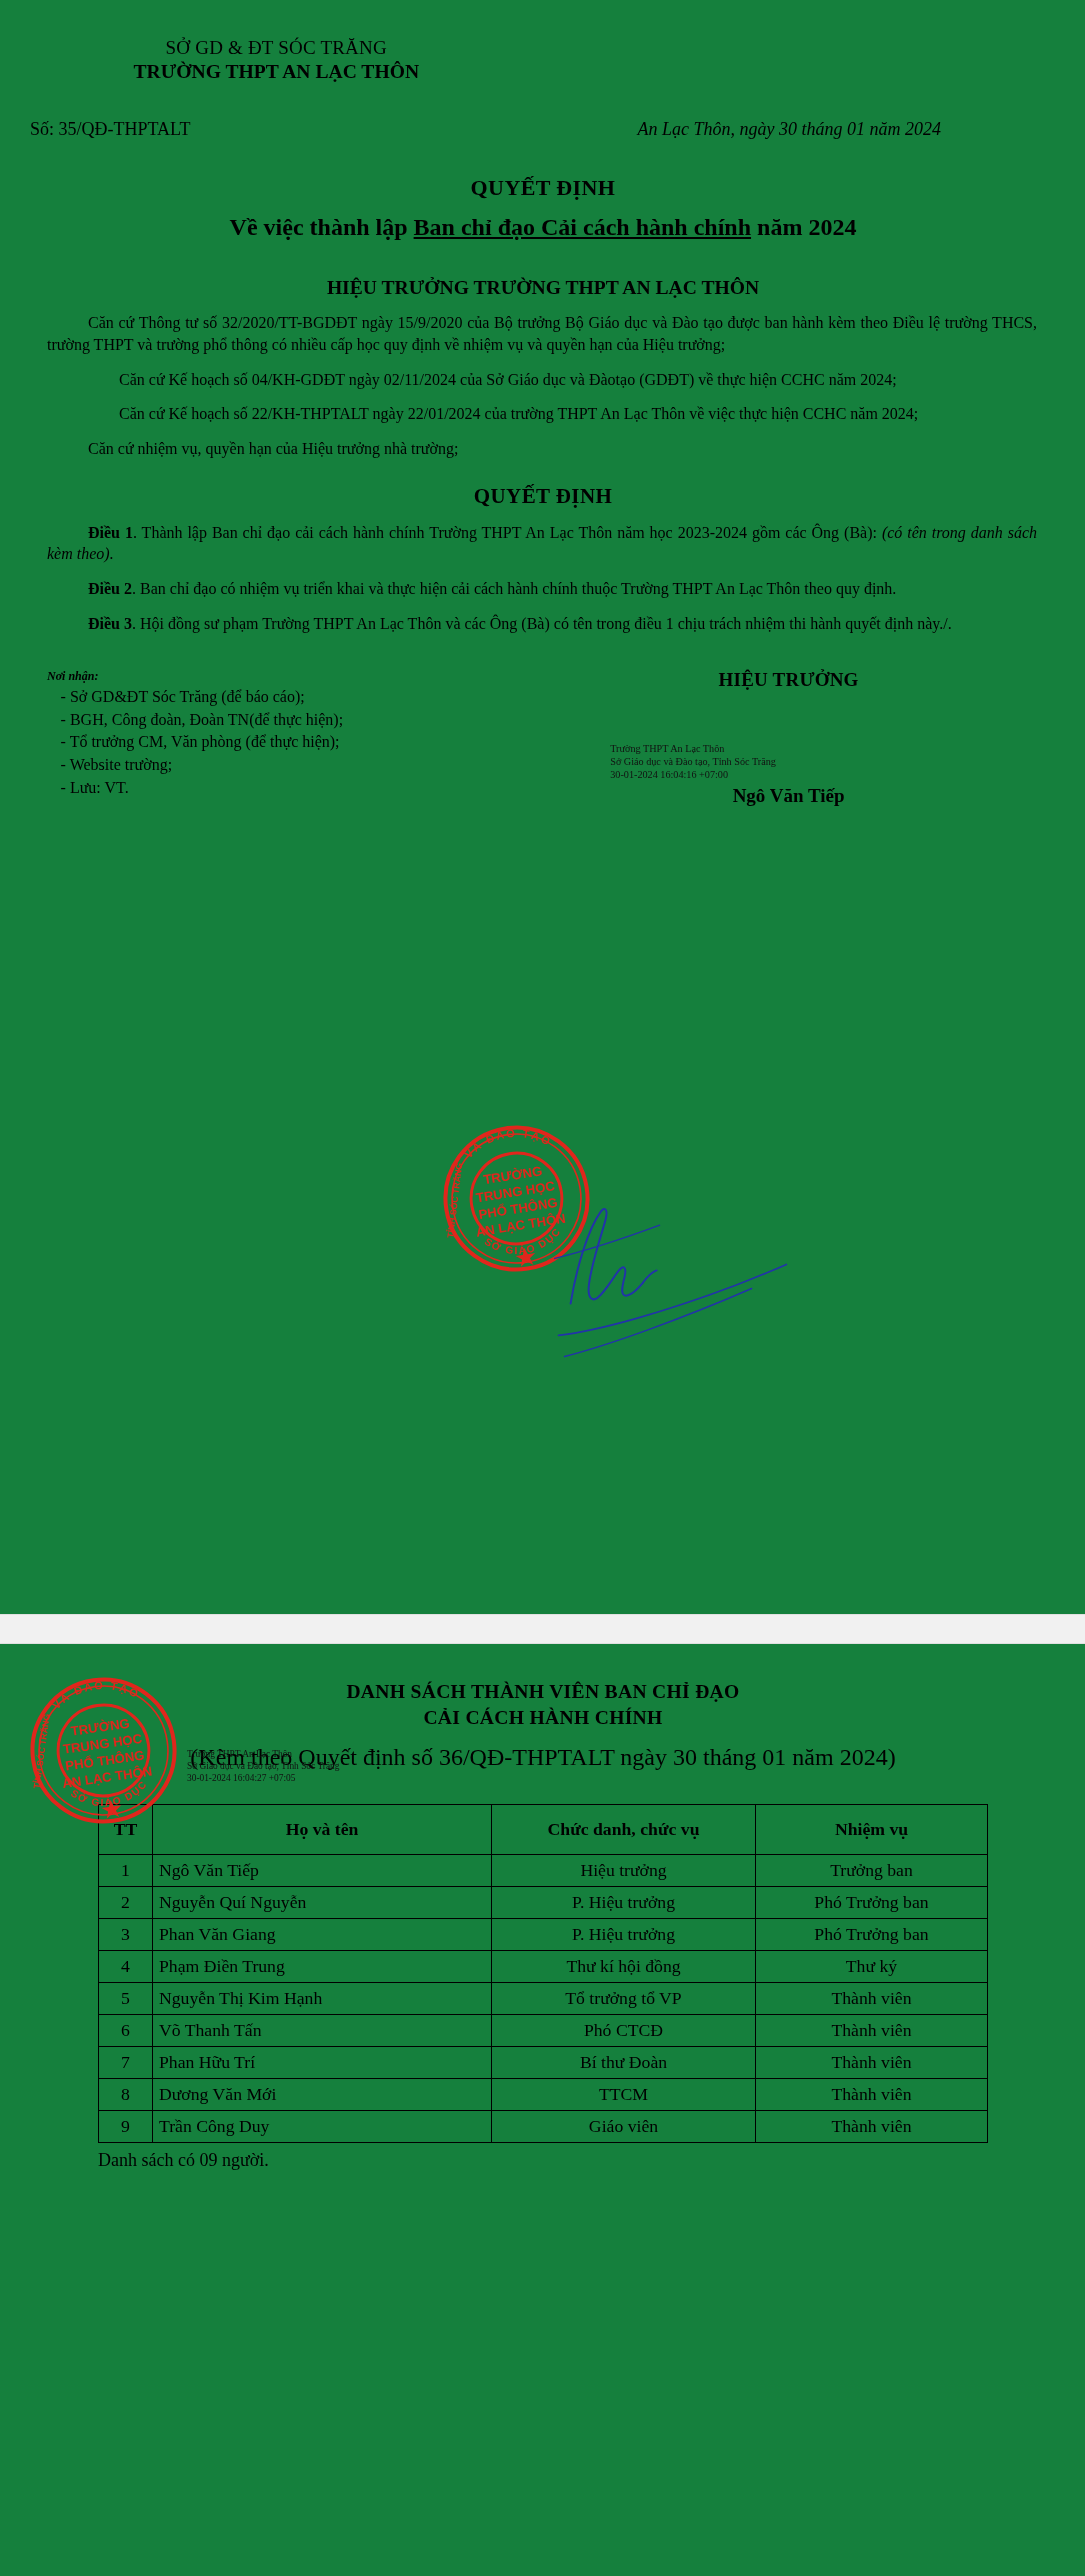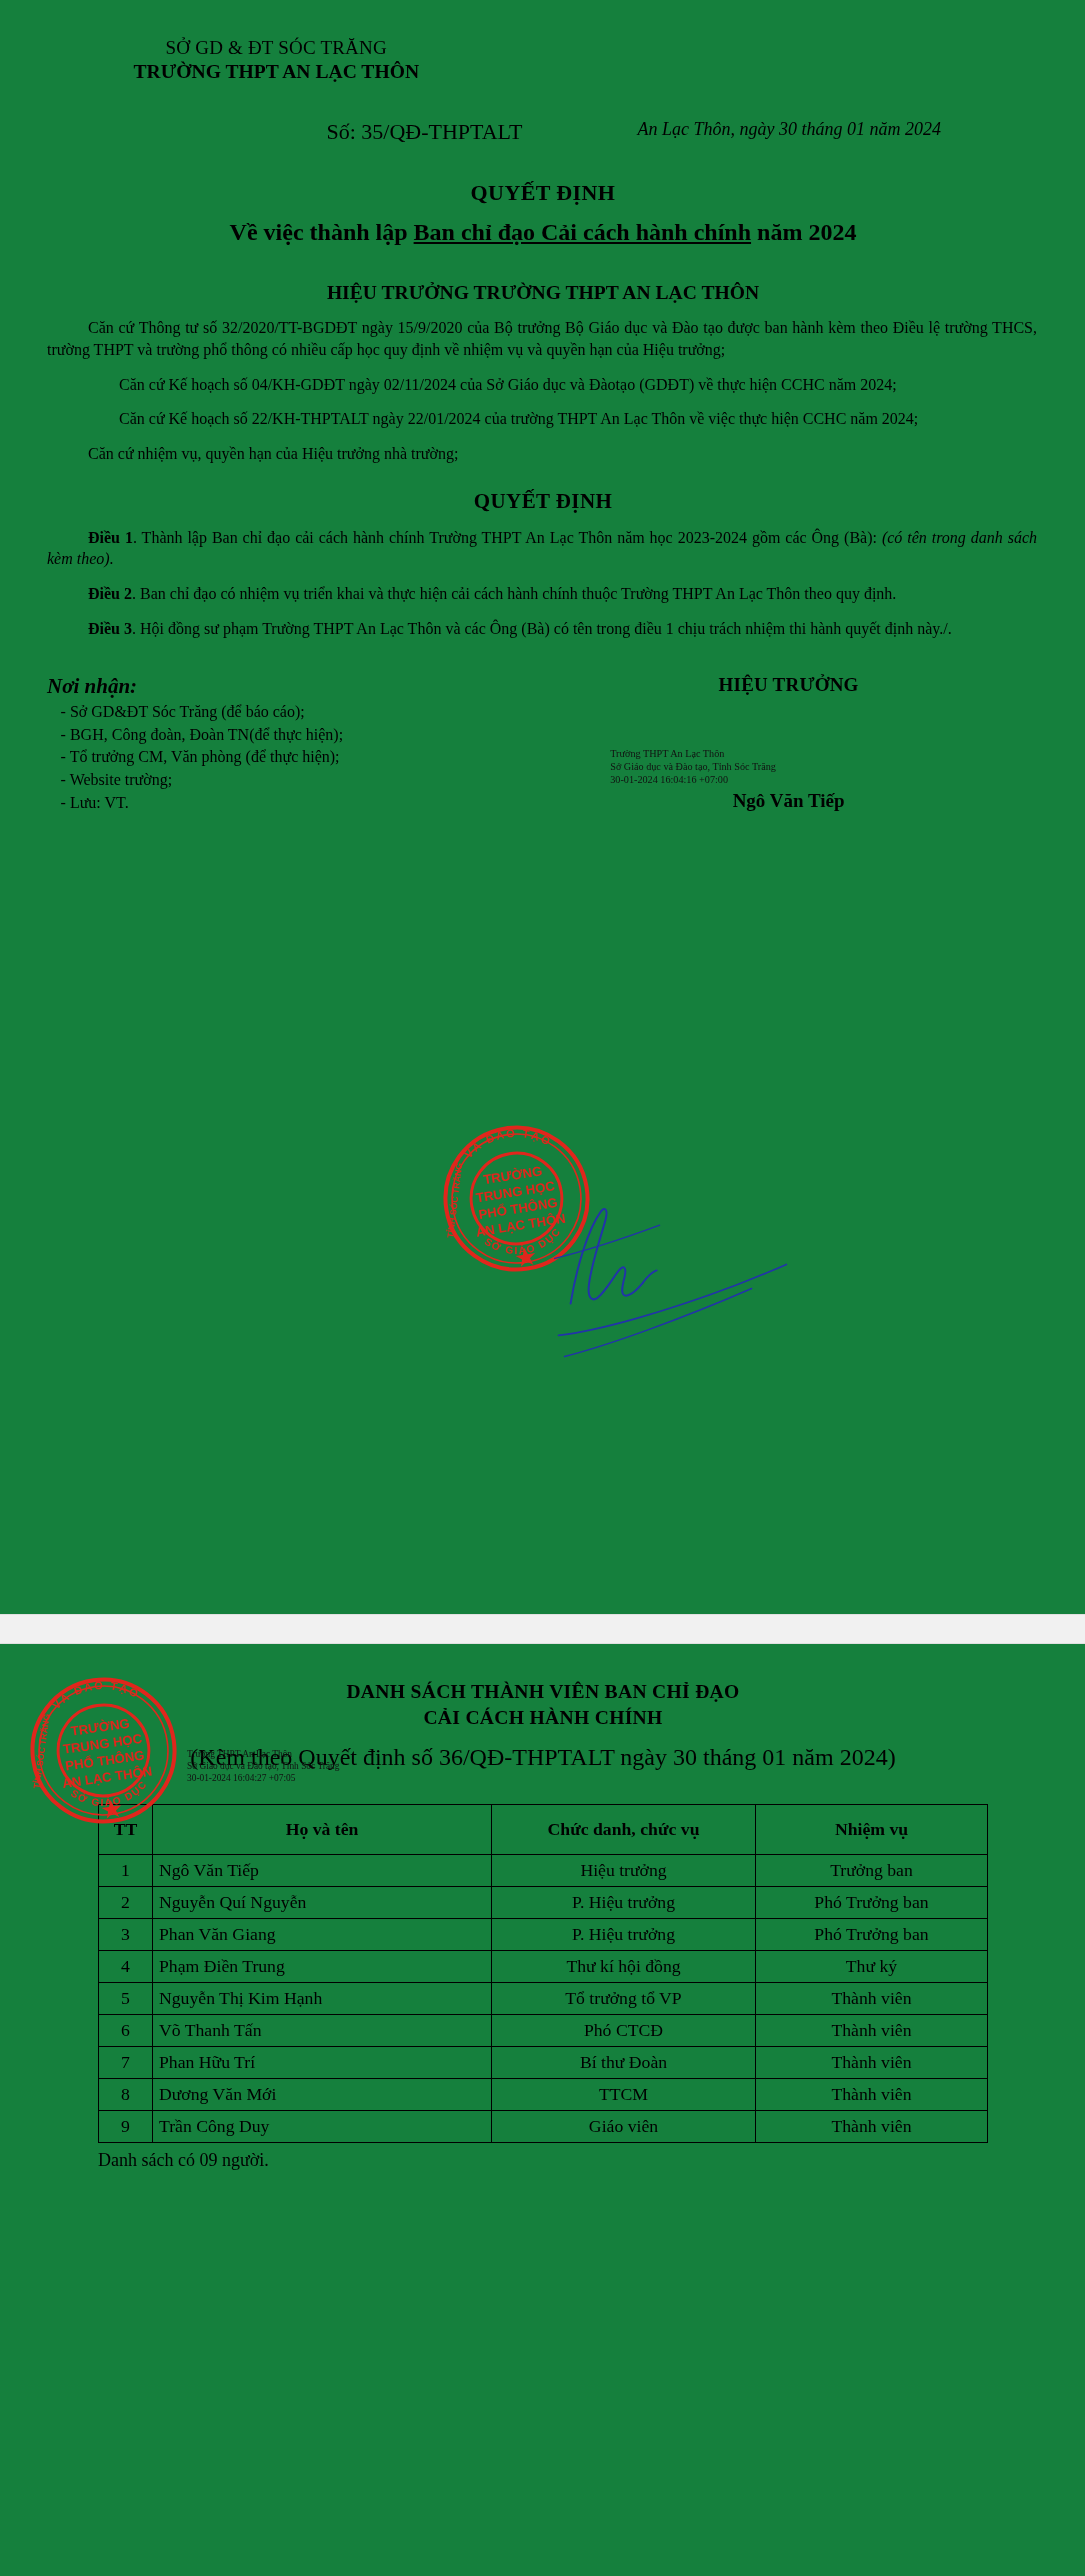--- a/index.html
+++ b/index.html
@@ -65,22 +65,22 @@
   }
 
   
   .num-date {
     display: flex;
     margin-top: 36px;
     padding: 0 30px;
   }
   .doc-number {
     width: 48%;
-    text-align: right;
-    font-size: 22px;
+    text-align: left;
+    font-size: 18px;
   }
   .doc-place-date {
     width: 52%;
     text-align: center;
     font-size: 18px;
     font-style: italic;
   }
 
   
   .title-block { text-align: center; margin-top: 35px; }
@@ -127,21 +127,21 @@
 
   
   .foot-row {
     display: flex;
     margin-top: 35px;
     padding: 0 30px 0 47px;
     position: relative;
   }
   .recipients { width: 47%; }
   .recipients .rcp-title {
-    font-size: 21px;
+    font-size: 12px;
     font-weight: bold;
     font-style: italic;
   }
   .recipients ul {
     list-style: none;
     margin: 1.5px 0 0 0;
     padding: 0 0 0 13.6px;
   }
   .recipients li {
     font-size: 16px;

